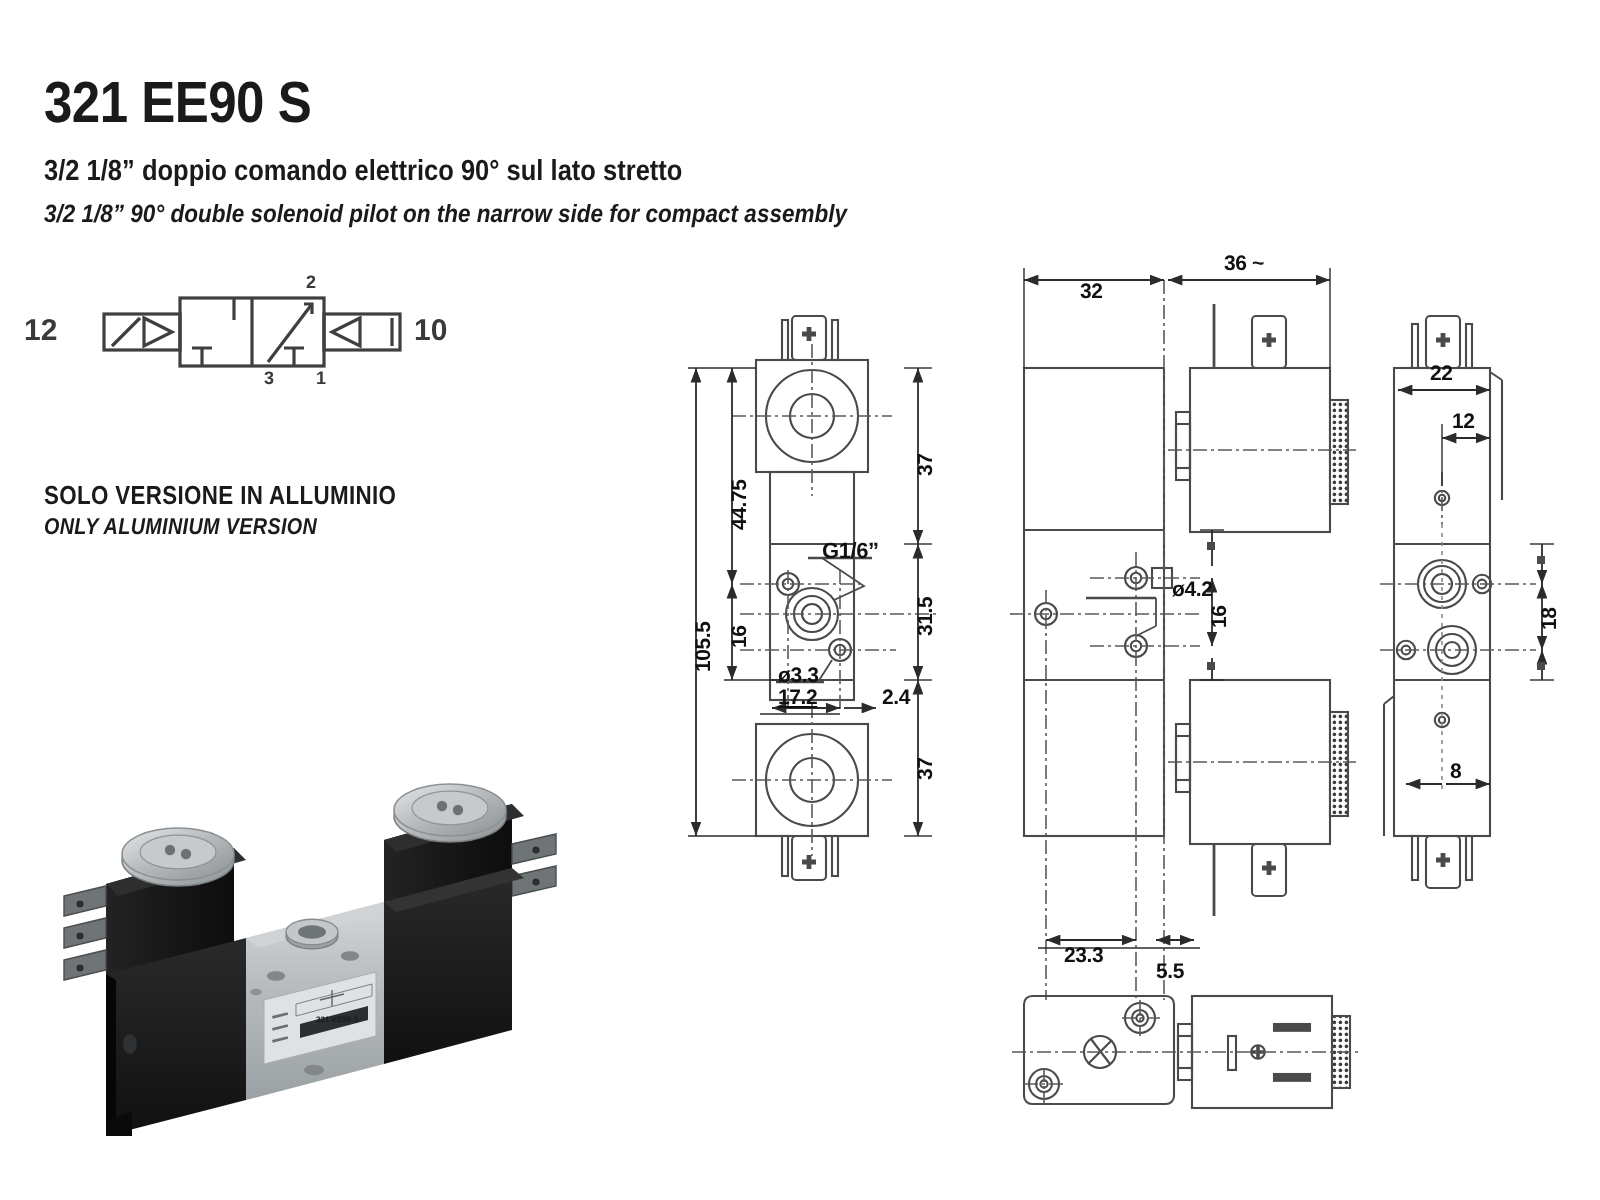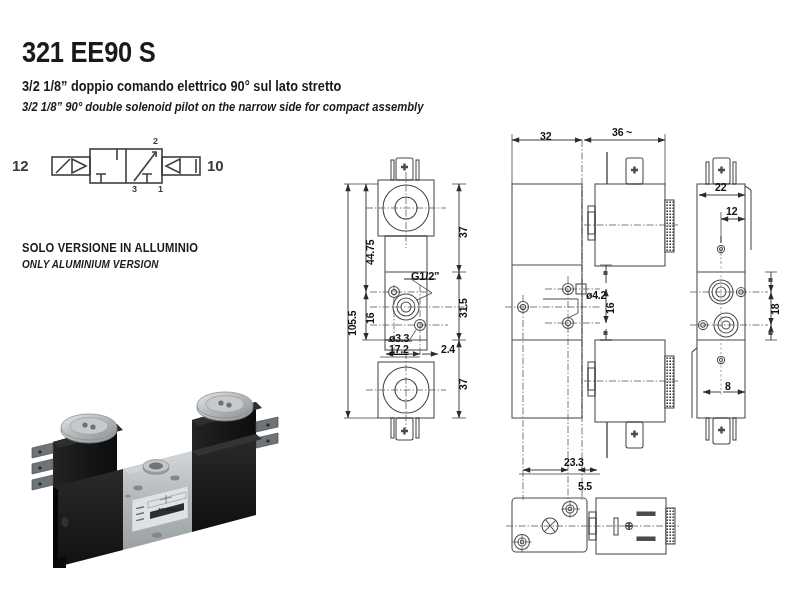--- a/index.html
+++ b/index.html
@@ -353,33 +353,33 @@
       <line x1="561" y1="509" x2="580" y2="509"></line>
       <line x1="512" y1="542" x2="532" y2="542"></line>
     </g>
   </svg>
   </div>
 
   <div>
     <div class="dimtext rot" style="left:346px;top:336px;">105.5</div>
     <div class="dimtext rot" style="left:364px;top:265px;">44.75</div>
     <div class="dimtext rot" style="left:364px;top:324px;">16</div>
-    <div class="dimtext" style="left:411px;top:270px;font-size:11px;">G1/2”</div>
+    <div class="dimtext" style="left:411px;top:270px;font-size:11px;">G1/6”</div>
     <div class="dimtext" style="left:389px;top:332px;text-align:right;">ø3.3</div>
     <div class="dimtext" style="left:389px;top:343px;text-decoration:underline;">17.2</div>
     <div class="dimtext" style="left:441px;top:343px;">2.4</div>
     <div class="dimtext rot" style="left:457px;top:238px;">37</div>
     <div class="dimtext rot" style="left:457px;top:318px;">31.5</div>
     <div class="dimtext rot" style="left:457px;top:390px;">37</div>
 
-    <div class="dimtext" style="left:540px;top:130px;text-align:center;">32</div>
+    <div class="dimtext" style="left:540px;top:140px;text-align:center;">32</div>
     <div class="dimtext" style="left:612px;top:126px;">36 ~</div>
     <div class="dimtext" style="left:545px;top:289px;margin-left:41px;">ø4.2</div>
     <div class="dimtext rot" style="left:604px;top:314px;">16</div>
-    <div class="dimtext" style="left:532px;top:456px;margin-left:32px;">23.3</div>
+    <div class="dimtext" style="left:532px;top:472px;">23.3</div>
     <div class="dimtext" style="left:578px;top:480px;text-align:right;">5.5</div>
 
     <div class="dimtext" style="left:715px;top:181px;">22</div>
     <div class="dimtext" style="left:726px;top:205px;">12</div>
     <div class="dimtext rot" style="left:769px;top:315px;">18</div>
     <div class="dimtext" style="left:725px;top:380px;">8</div>
   </div>
 
   <div class="photo">
     <svg width="300" height="198" viewBox="0 0 300 198">

